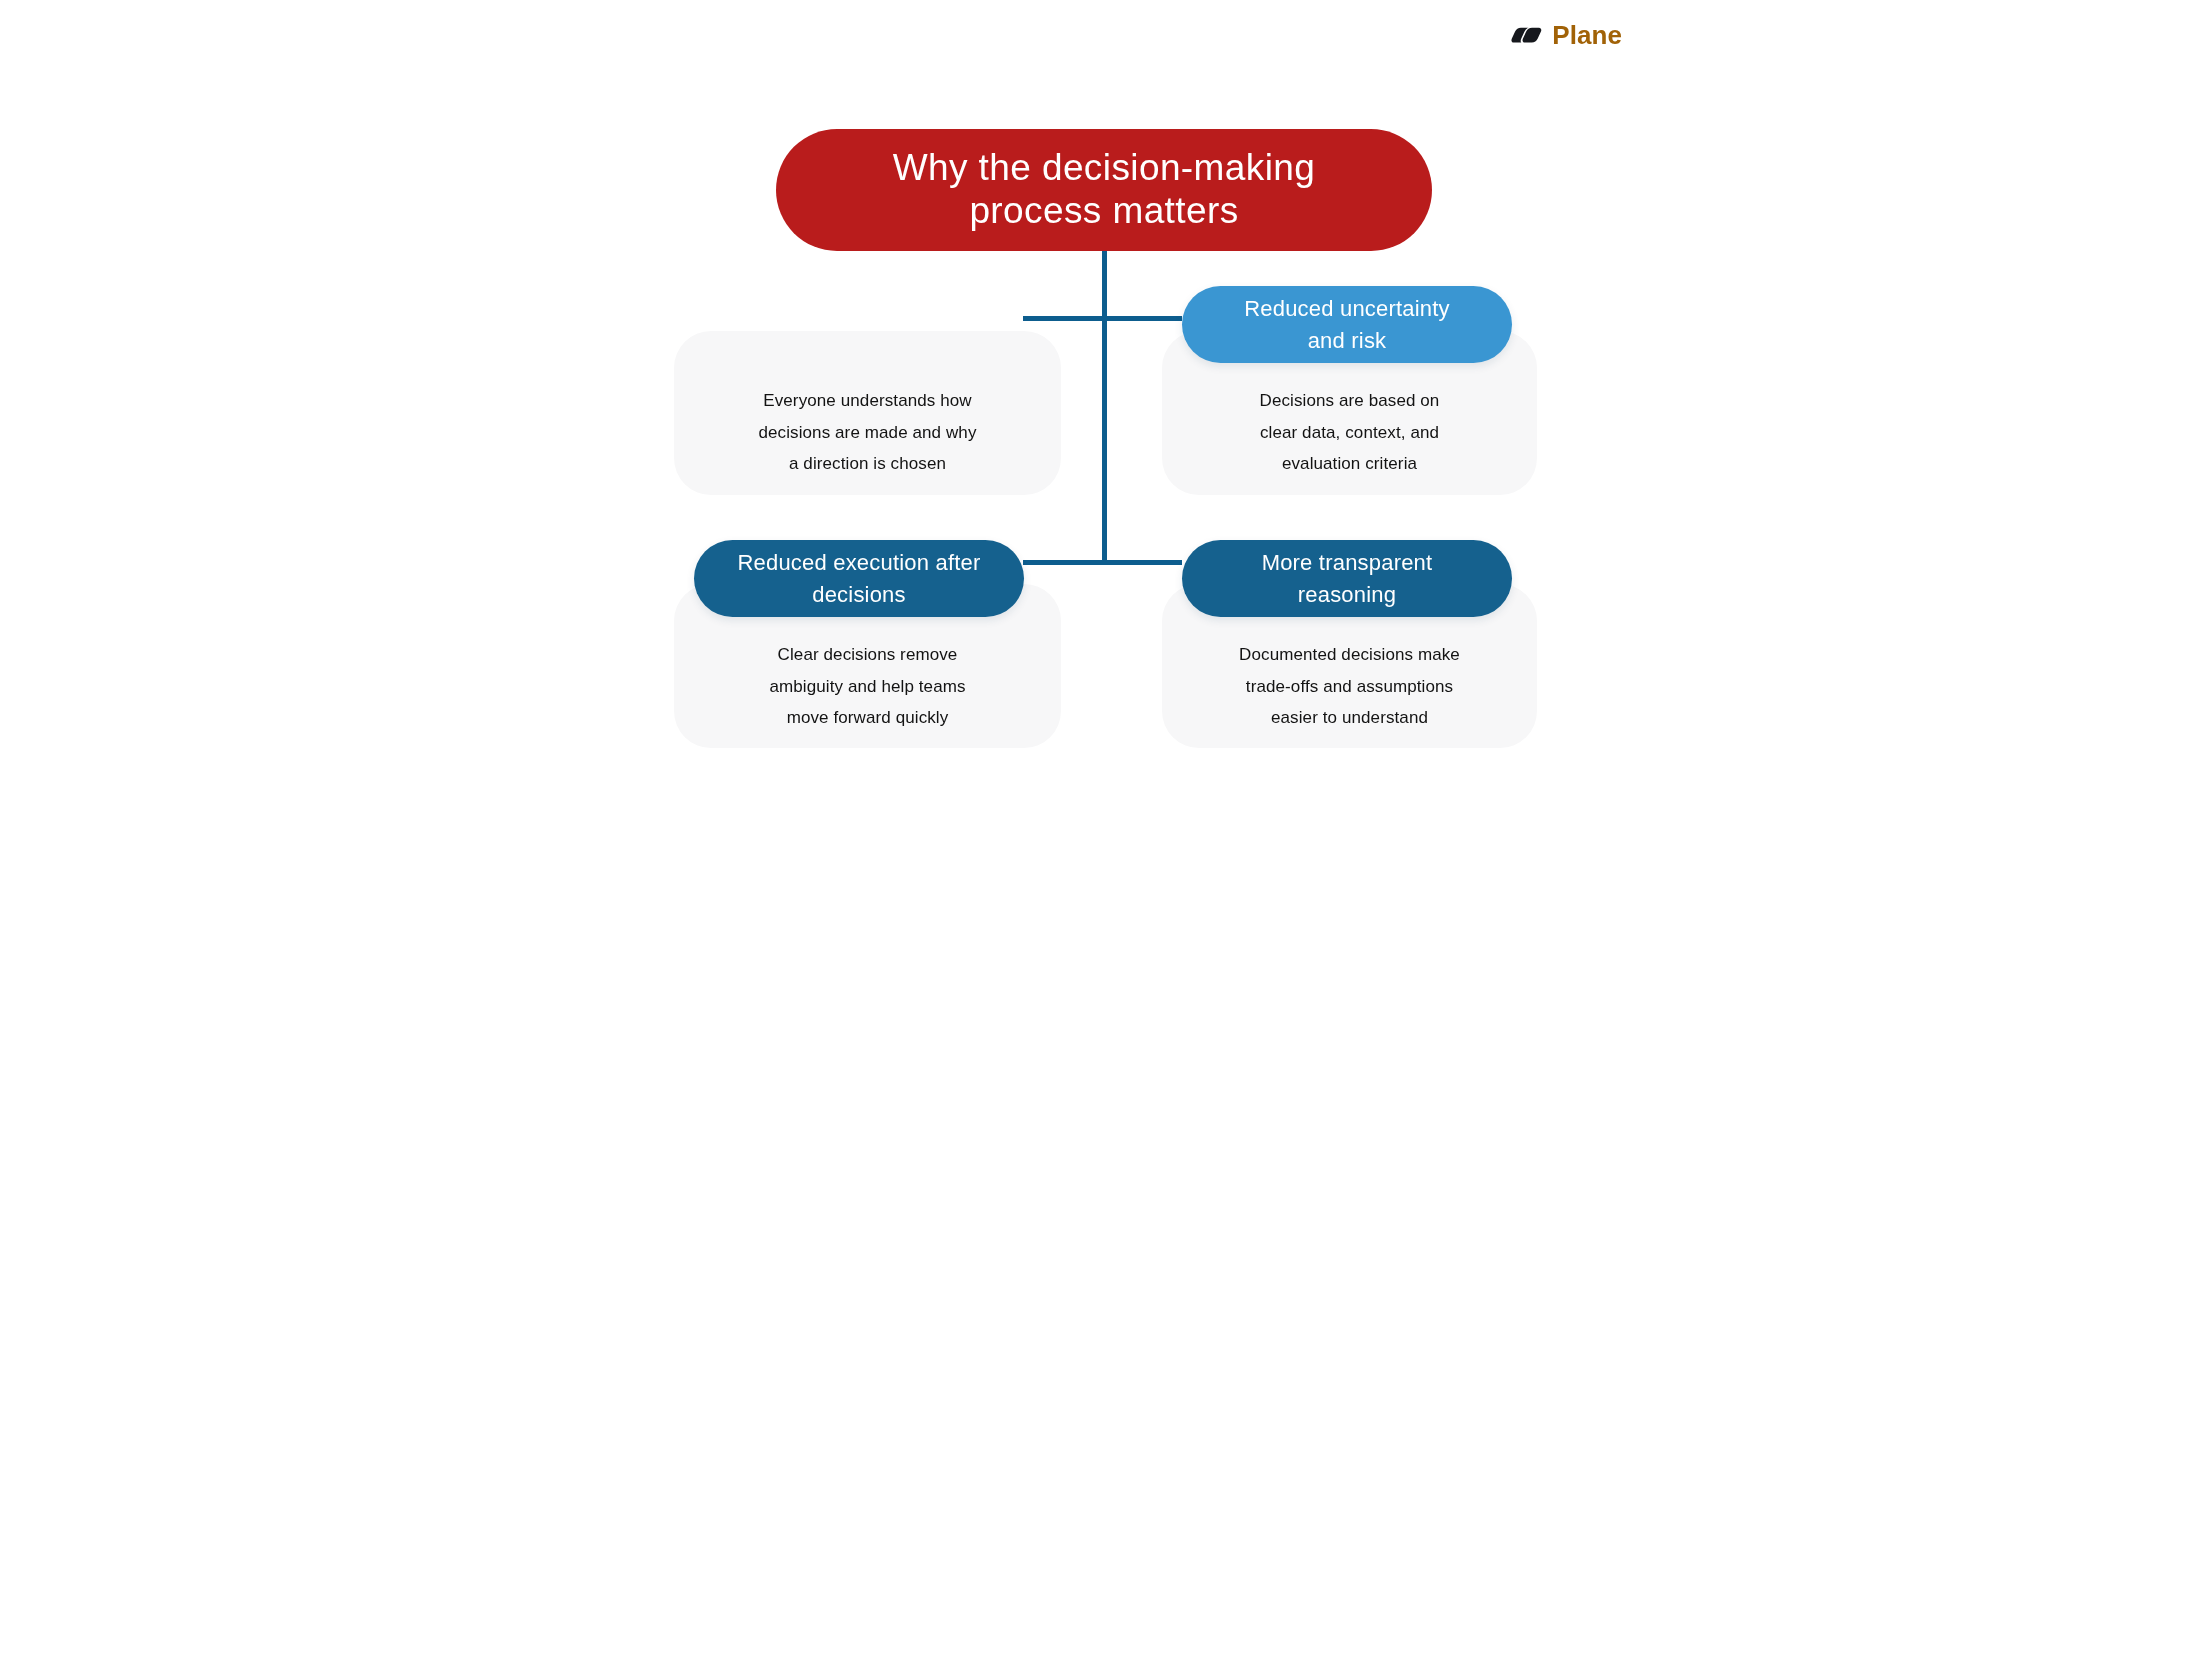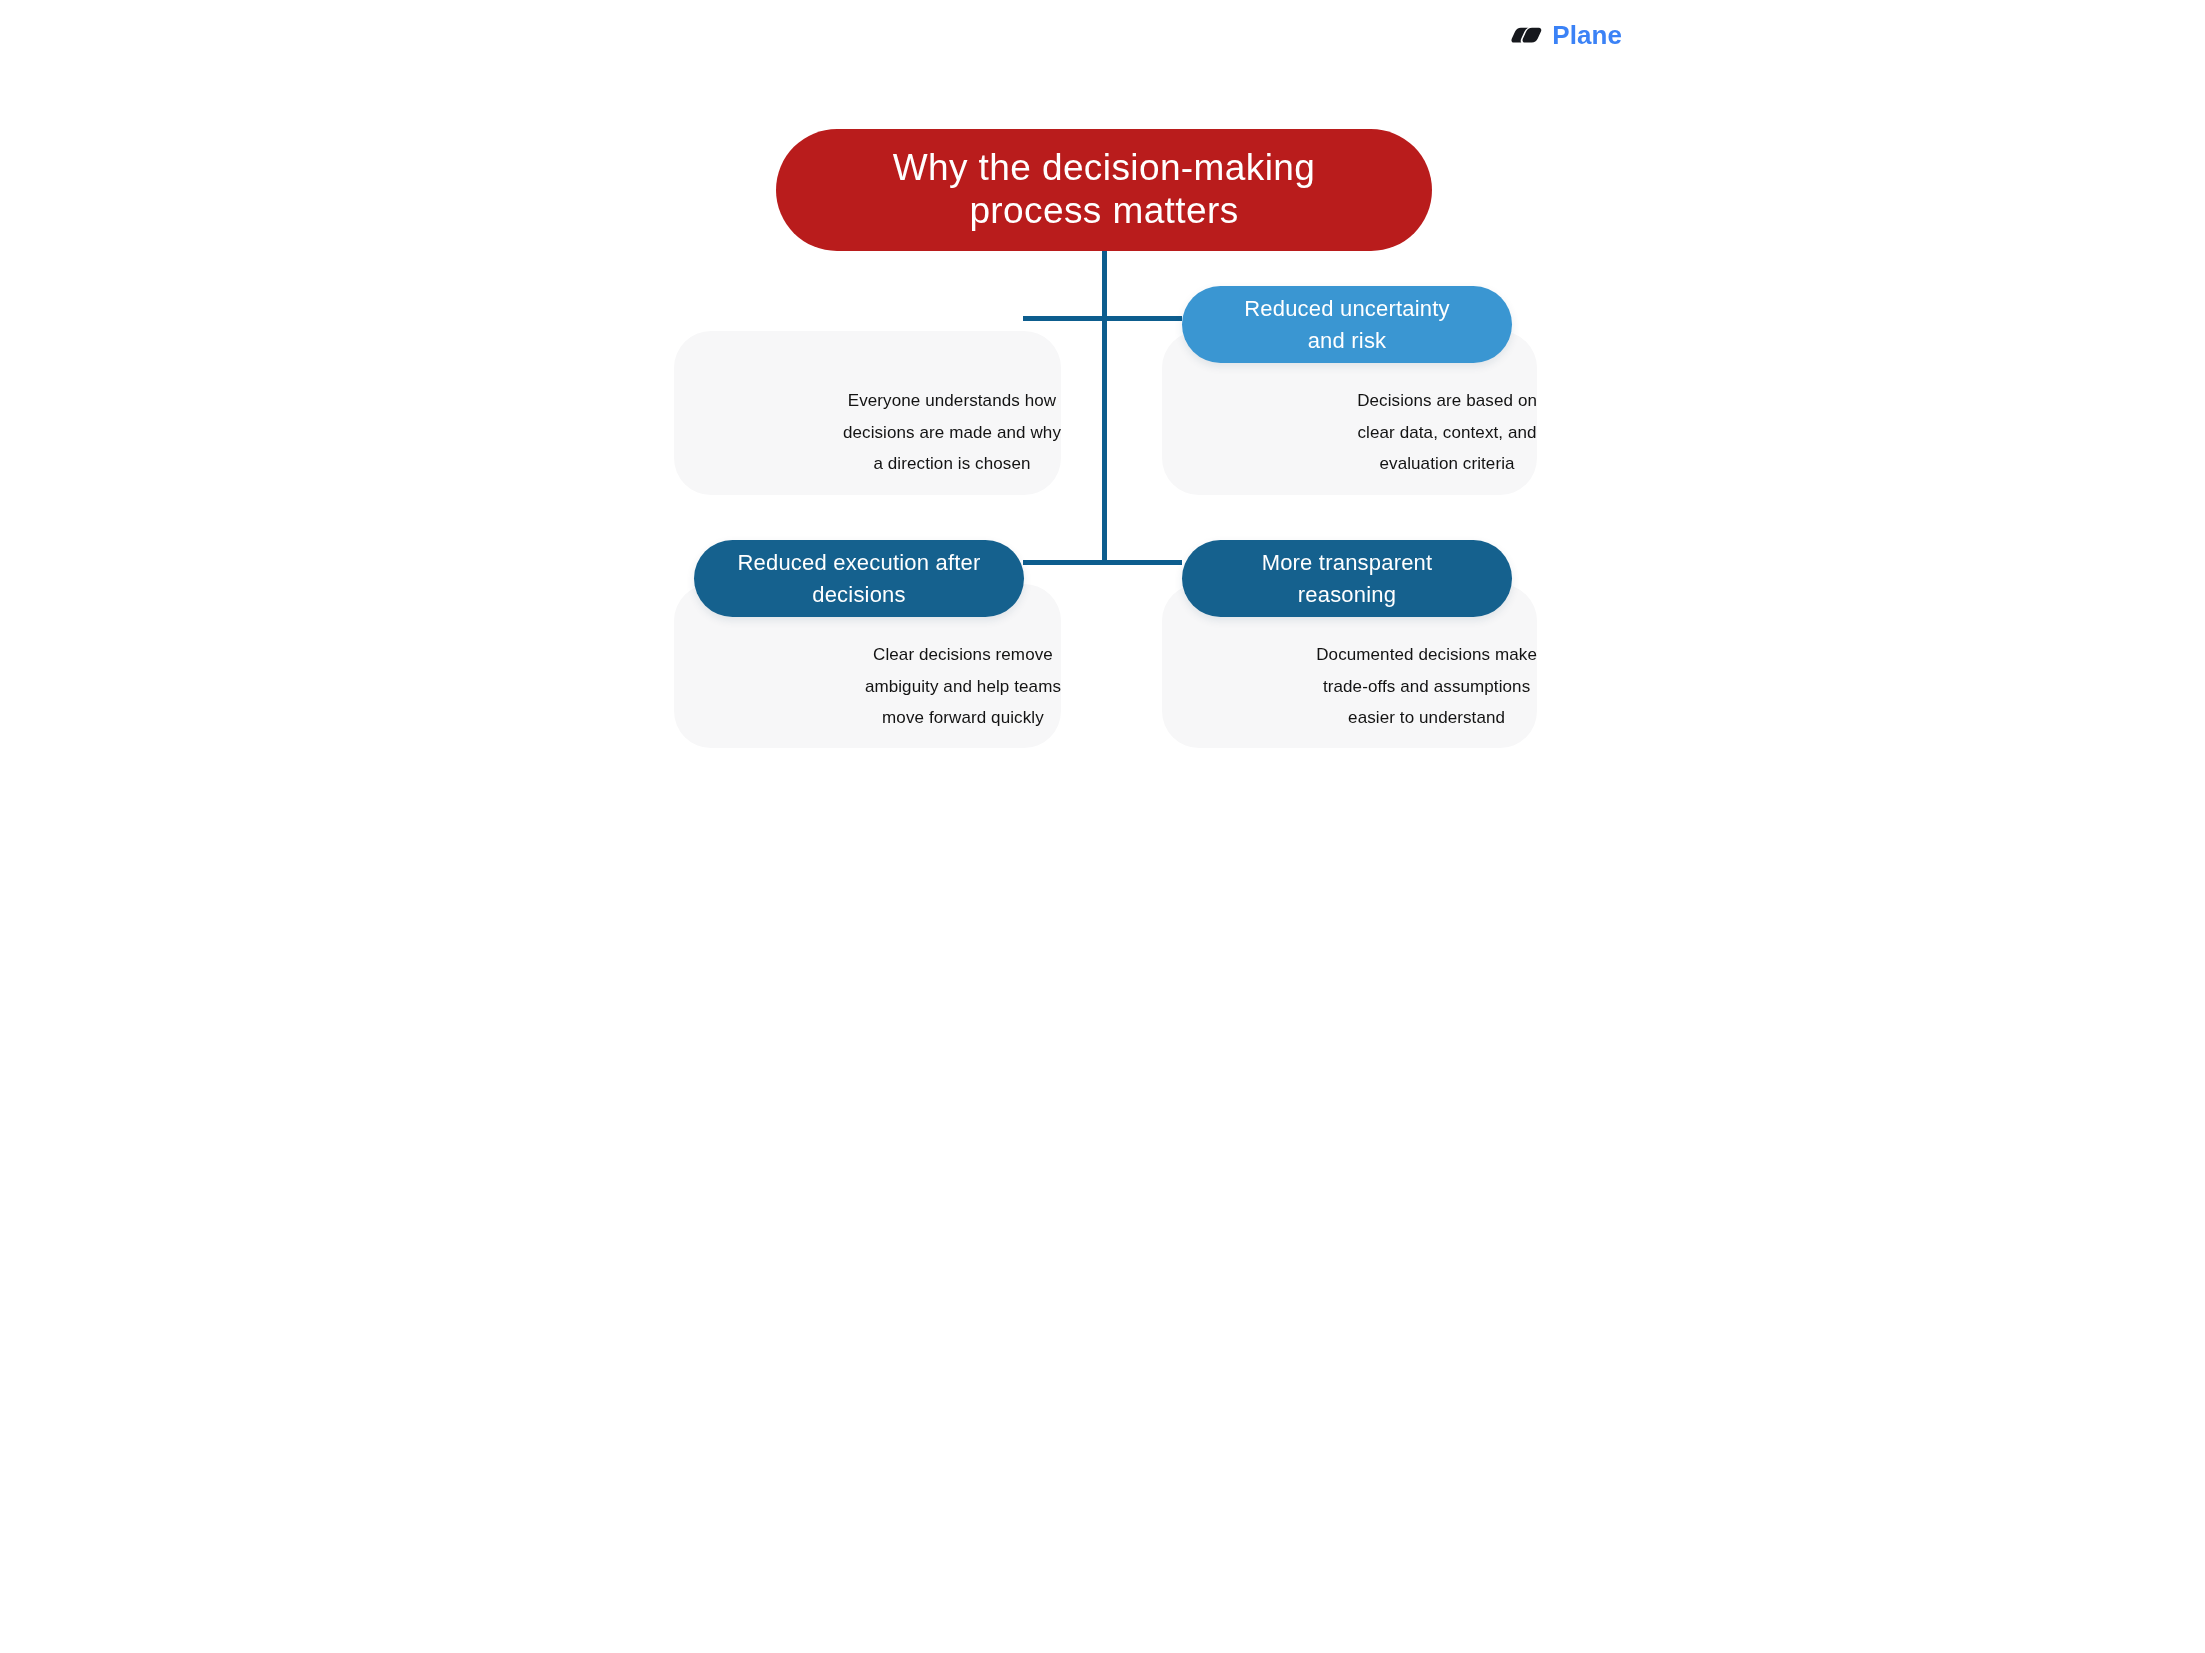--- a/index.html
+++ b/index.html
@@ -22,21 +22,21 @@
     position: absolute;
     top: 20px;
     left: 957px;
     display: flex;
     align-items: center;
     gap: 7.2px;
   }
   .logo-text {
     font-size: 26px;
     font-weight: 700;
-    color: #3b82f6;
+    color: #a16207;
     letter-spacing: 0.1px;
   }
 
   
   .line { position: absolute; background: #0d5d8e; }
   .line.v { left: 551px; top: 251px; width: 5px; height: 314px; }
   .line.h { height: 5px; width: 159px; left: 472px; }
   .line.h.top { top: 316px; }
   .line.h.bottom { top: 560px; }
 
@@ -105,21 +105,21 @@
     white-space: pre-line;
   }
 
   
   .body-text {
     position: absolute;
     width: 387px;
     height: 121px;
     display: flex;
     align-items: center;
-    justify-content: flex-end;
+    justify-content: center;
   }
   .body-text p {
     margin: 0;
     font-size: 17px;
     line-height: 1.85;
     color: #131313;
     text-align: center;
     white-space: pre-line;
     letter-spacing: 0.1px;
   }

